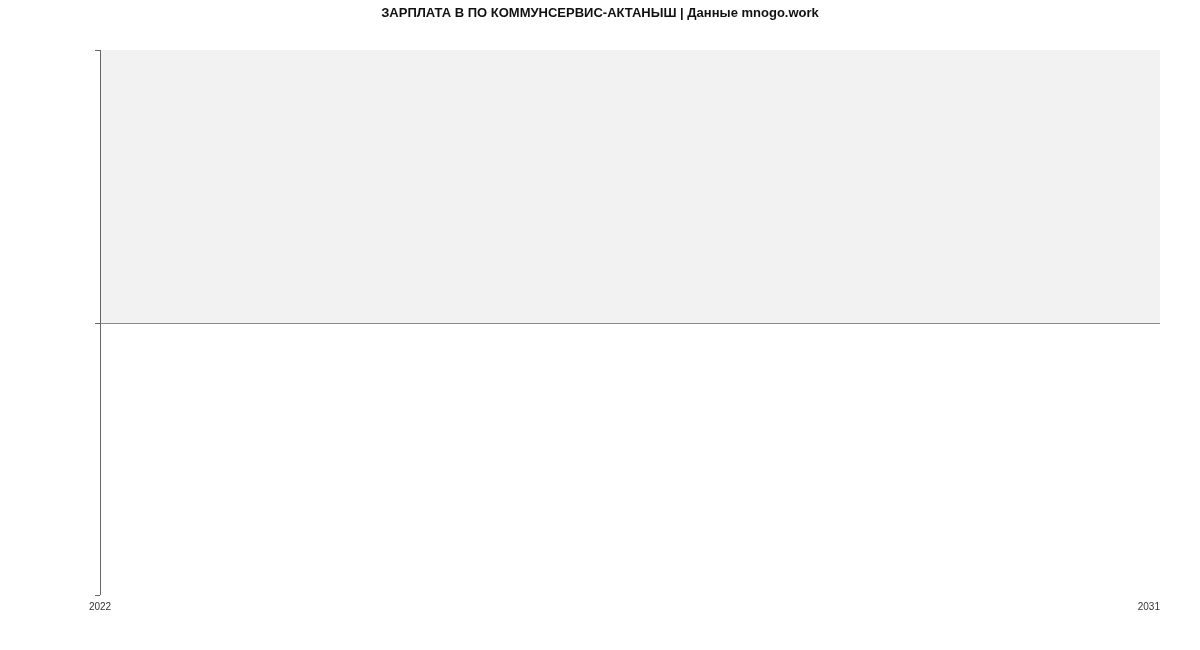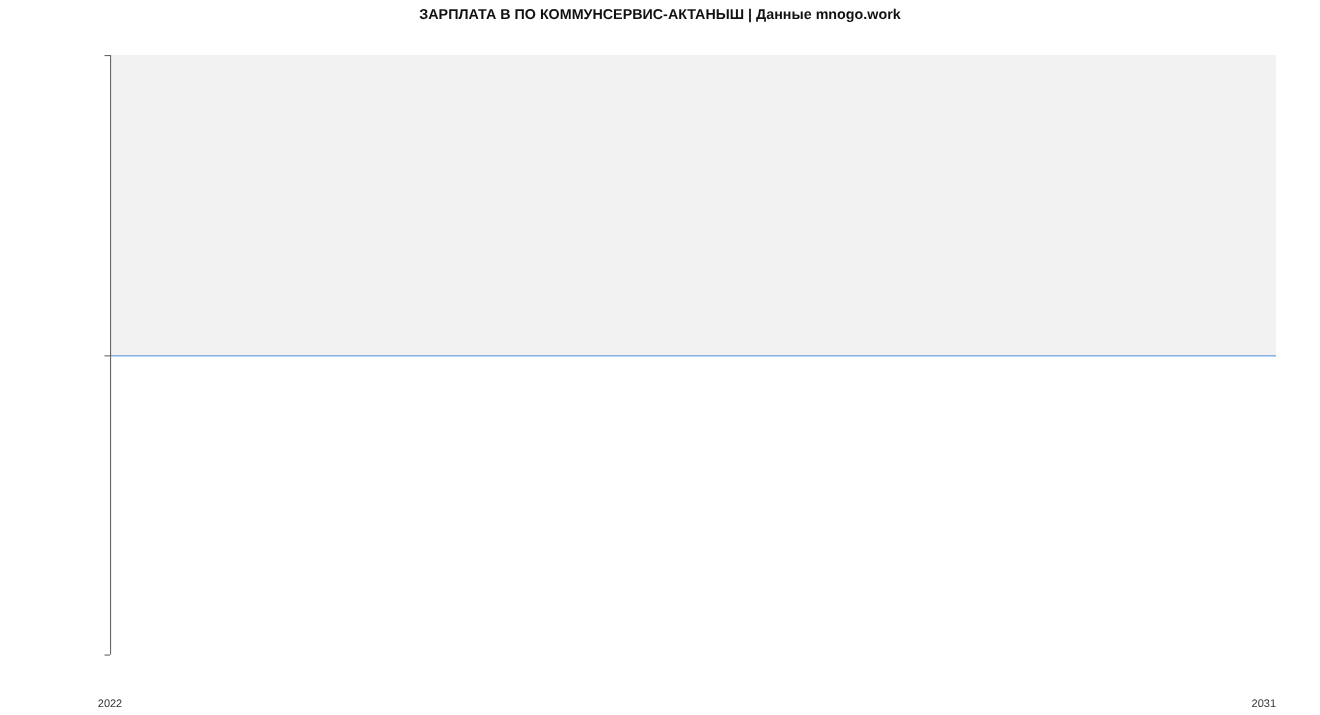--- a/index.html
+++ b/index.html
@@ -55,21 +55,21 @@
 }
 .ytick-mark {
   position: absolute;
   left: -5px;
   width: 5px;
   height: 0;
   border-top: 1px solid #666;
 }
 .xtick-label {
   position: absolute;
-  top: 635px;
+  top: 601px;
   font-size: 10px;
   color: #333;
   transform: translateX(-50%);
 }
 .ylabel-box {
   position: absolute;
   width: 0;
   height: 0;
 }
 </style>

